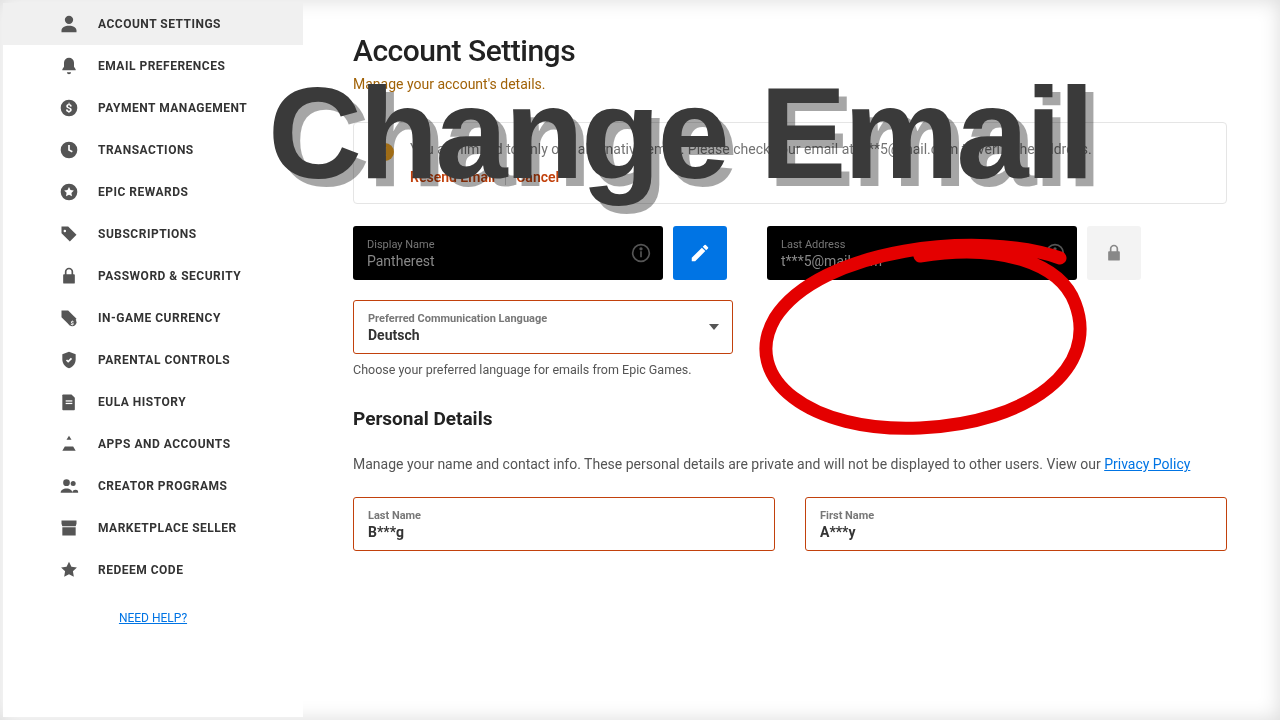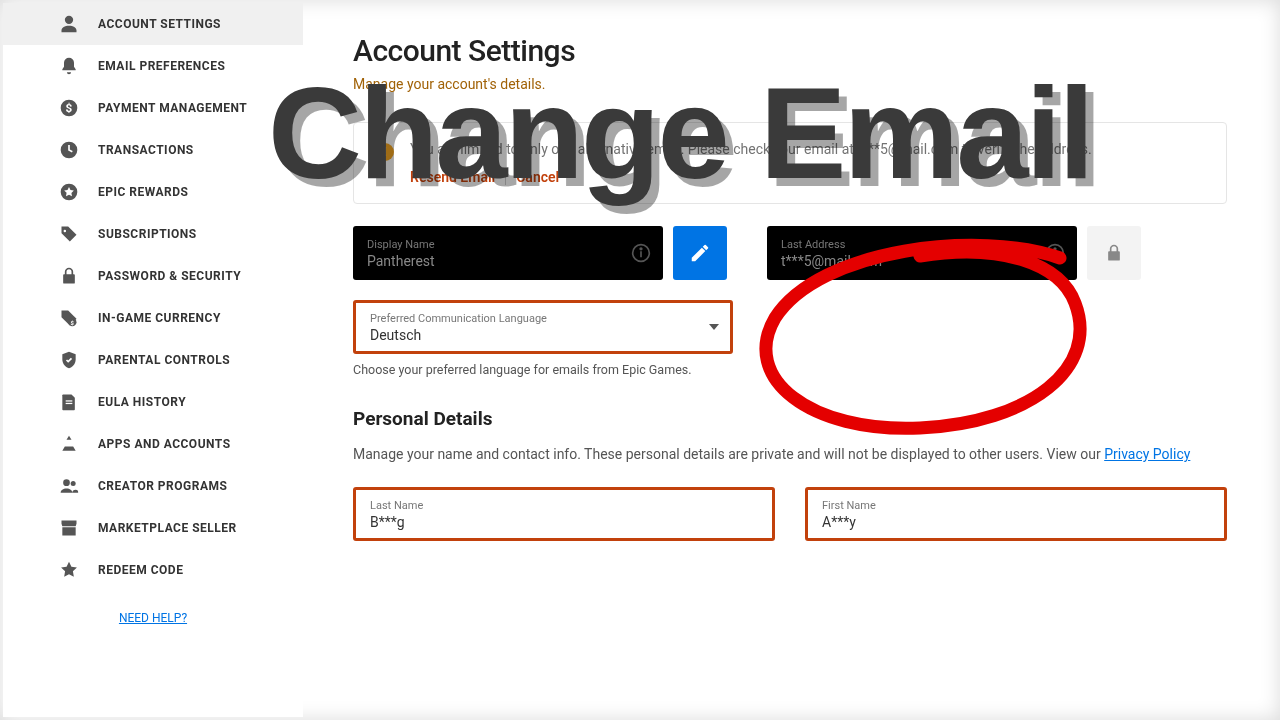--- a/index.html
+++ b/index.html
@@ -99,22 +99,23 @@
     border-radius:3px;
     padding: 10px 44px 10px 14px;
     height: 54px;
     display:flex;
     flex-direction:column;
     justify-content:center;
   }
   .field-label { font-size:11px; color:#777; margin-bottom:2px; }
   .field-value { font-size:14px; color:#888; }
   .field.white {
-    background:#fff; border:3px solid #c2410c; border-radius:3px;
+    background:#fff; border:1px solid #c2410c; border-radius:3px;
     max-width: 380px;
+    font-weight: bold;
   }
   .field.white .field-value { color:#333; }
   .info-icon {
     position:absolute; right:12px; top:50%; transform:translateY(-50%);
     width:20px;height:20px; color:#555; cursor:pointer;
   }
   .info-icon svg{width:20px;height:20px;fill:none;stroke:#555;stroke-width:2;}
   .dropdown-icon {
     position:absolute; right:14px; top:50%; transform:translateY(-50%);
     border-left:5px solid transparent;border-right:5px solid transparent;border-top:6px solid #555;
@@ -123,21 +124,21 @@
     width:54px;height:54px;background:#0074e4;border:none;border-radius:3px;
     display:flex;align-items:center;justify-content:center;cursor:pointer;
   }
   .edit-btn svg{width:22px;height:22px;fill:#fff;}
   .lock-btn {
     width:54px;height:54px;background:#f3f3f3;border:none;border-radius:3px;
     display:flex;align-items:center;justify-content:center;
   }
   .lock-btn svg{width:20px;height:20px;fill:#888;}
   .hint { font-size:12.5px; color:#555; margin-bottom:30px; }
-  h2 { font-size:19px; font-weight:700; color:#222; margin-bottom:14px; }
+  h2 { font-size:19px; font-weight:700; color:#222; margin-bottom:24px; }
   .pd-sub { font-size:14px; color:#555; margin-bottom:22px; line-height:1.5; }
   .pd-sub a { color:#0074e4; text-decoration:underline; cursor:pointer;}
   .name-row { display:flex; gap:30px; }
   .name-row .field.white { flex:1; max-width:none; min-width:370px;}
   
   .overlay-title {
     position:absolute;
     top: 58px;
     left: 268px;
     font-size: 130px;

